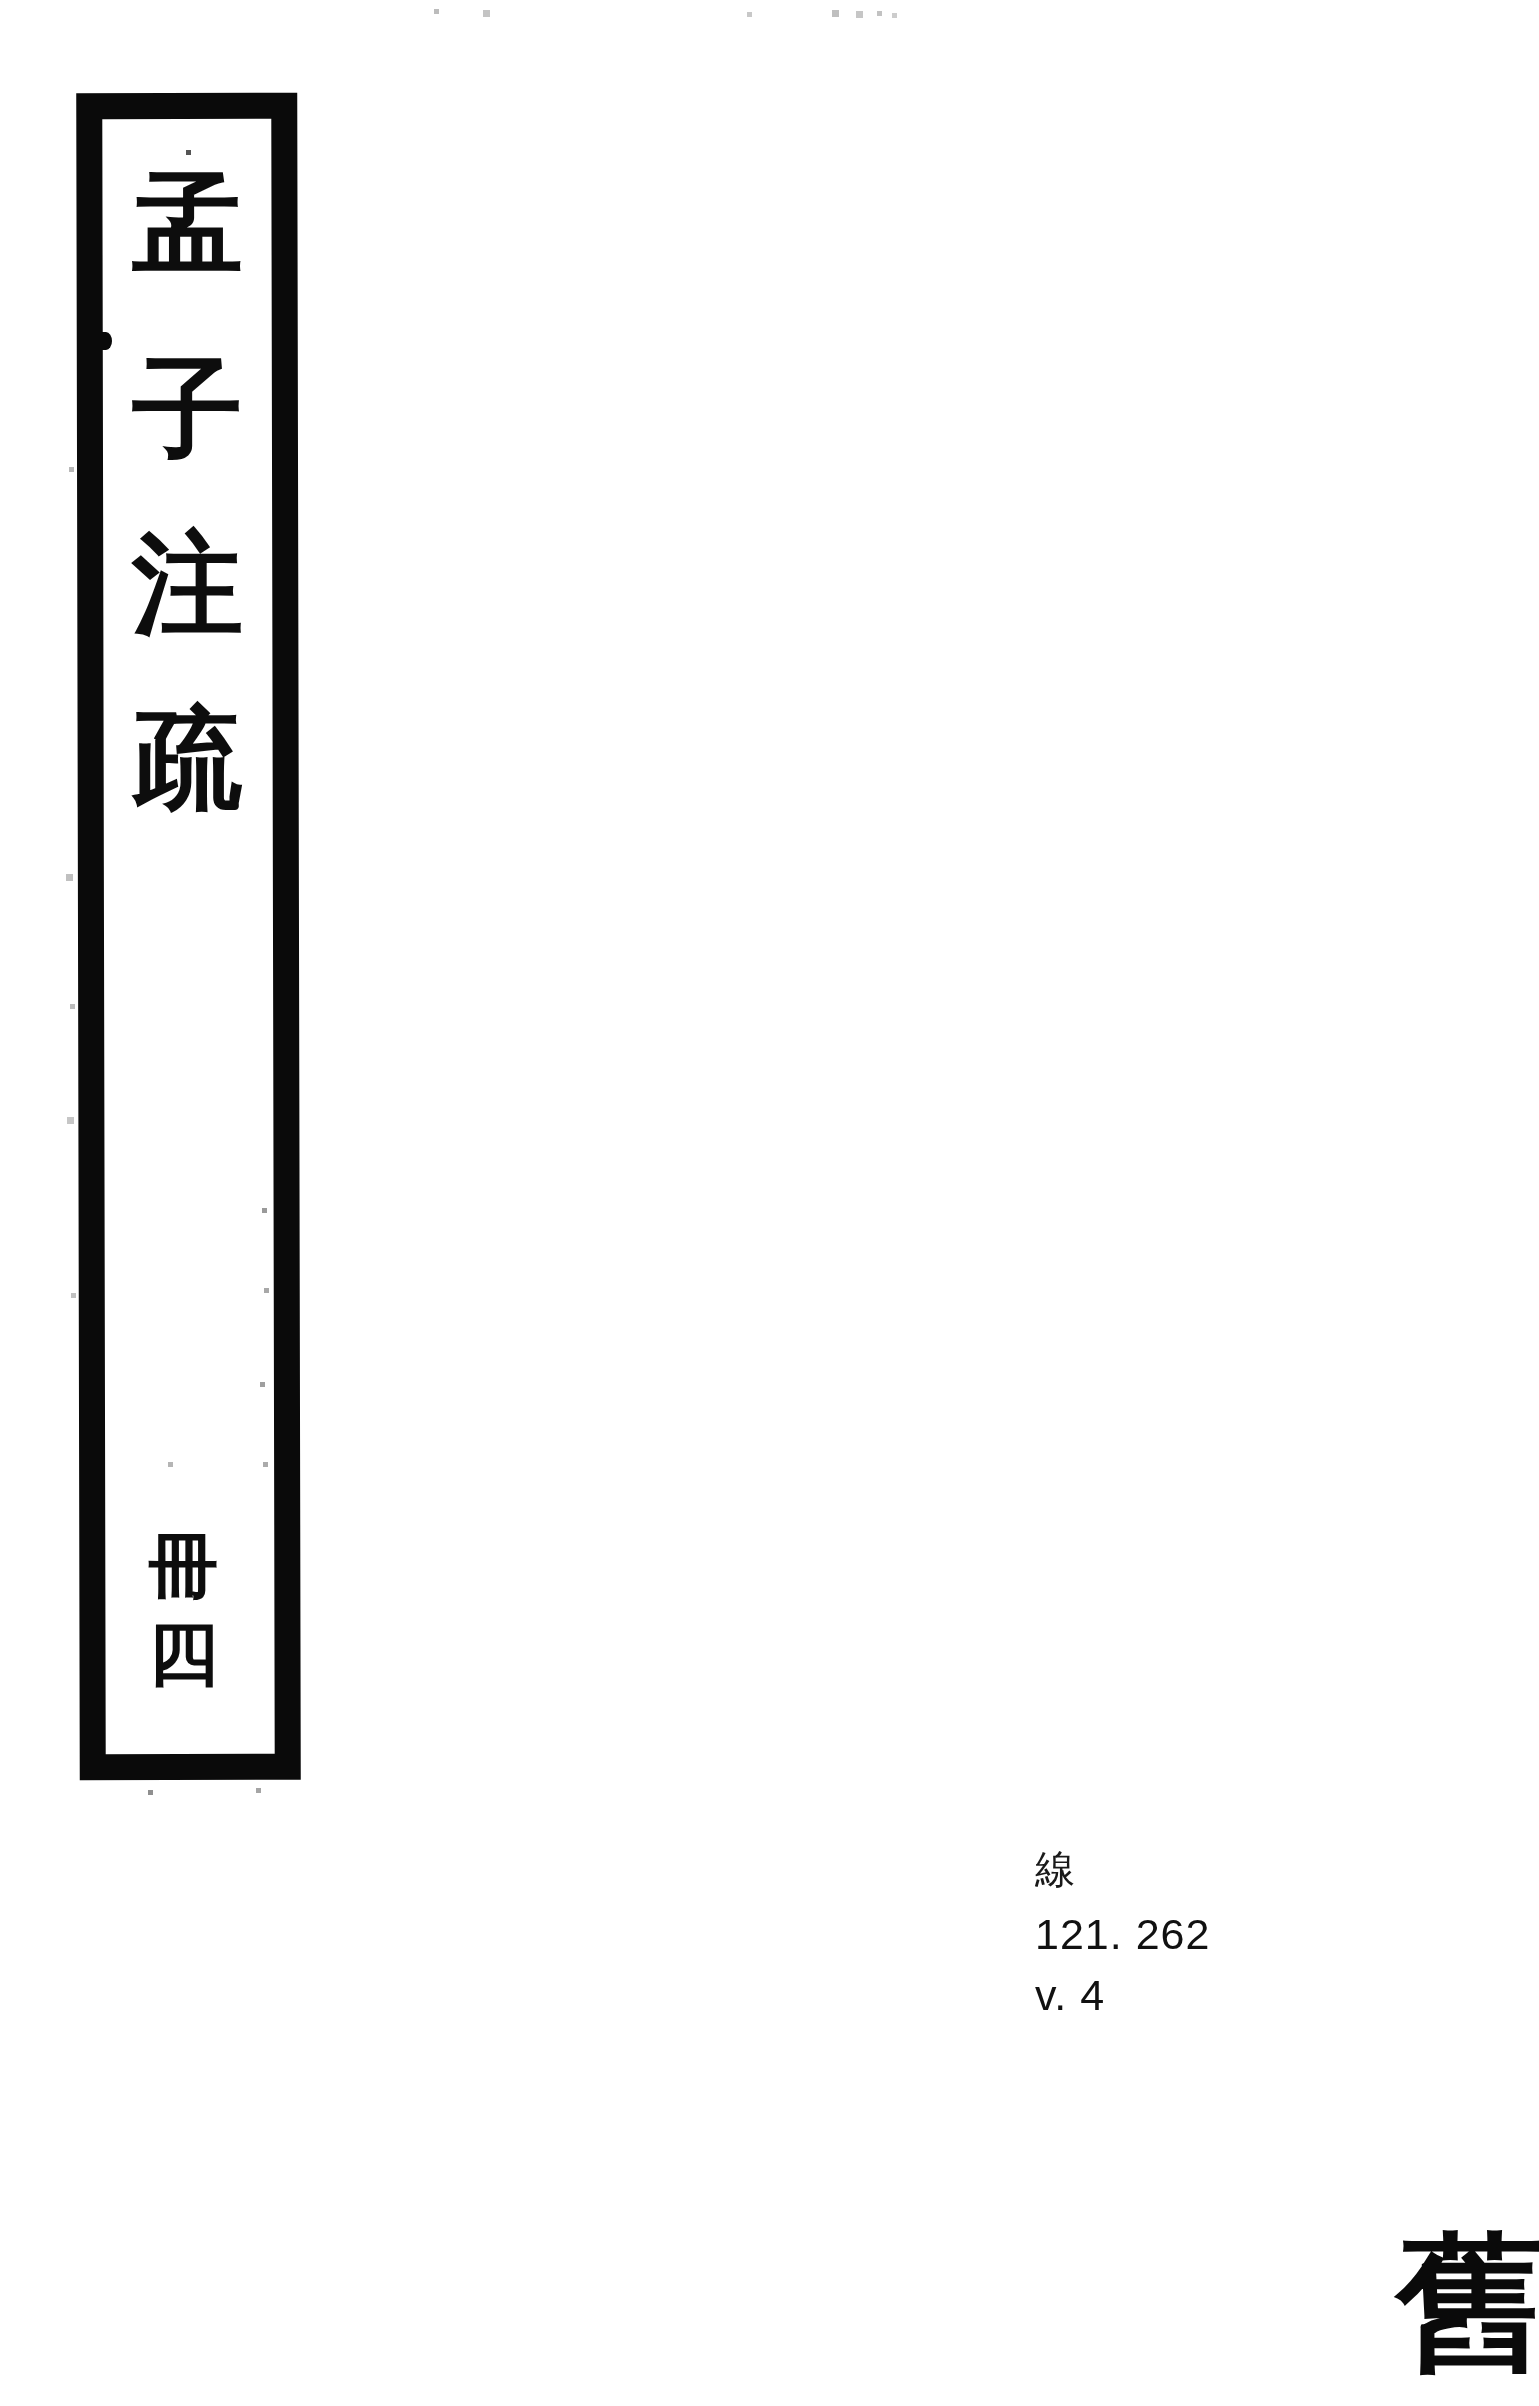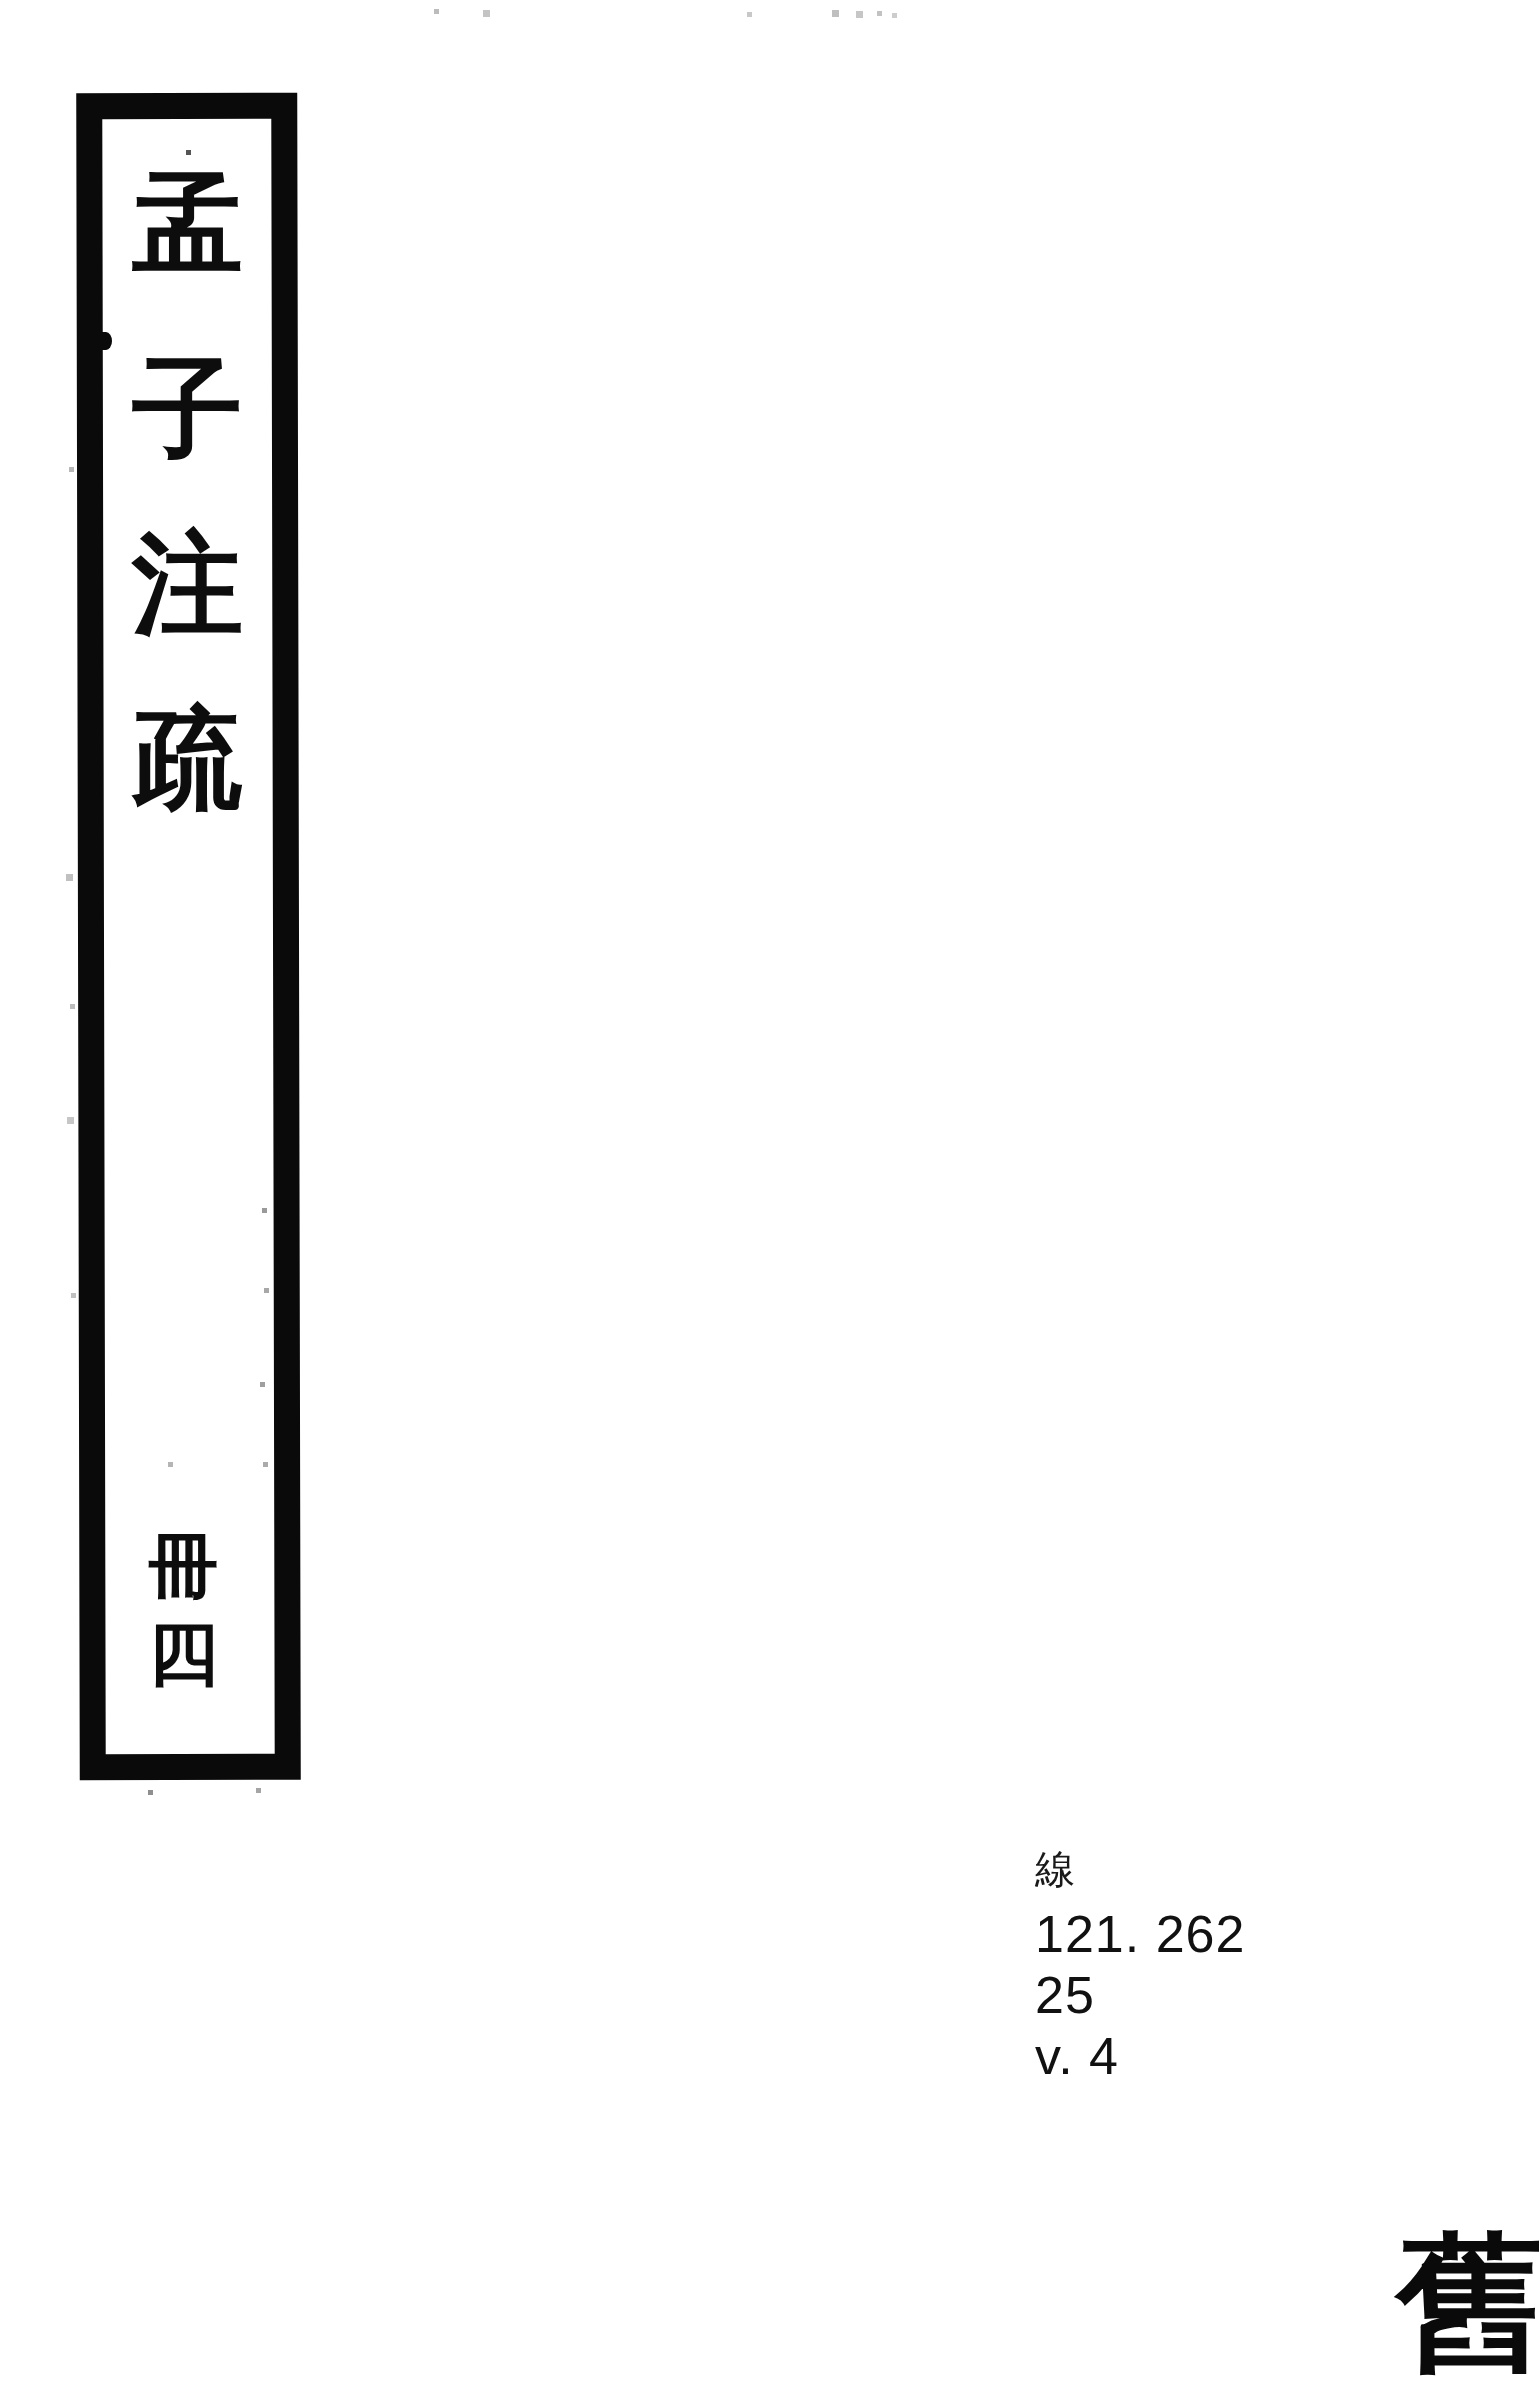--- a/index.html
+++ b/index.html
@@ -80,21 +80,21 @@
   .call-script {
     font-size: 40px;
     line-height: 44px;
     font-weight: 400;
     color: #1a1a1a;
     font-family: "DejaVu Serif", serif;
   }
   .call-lines {
     margin-top: 14px;
     font-family: "Liberation Sans", sans-serif;
-    font-size: 52px;
+    font-size: 43px;
     color: #111111;
     letter-spacing: 1px;
   }
   .call-line {
     height: 61px;
     line-height: 58px;
     white-space: pre;
   }
 
   
@@ -155,21 +155,20 @@
   <div class="title-char char-3">注</div>
   <div class="title-char char-4">疏</div>
 
   <div class="volume-char vol-1">冊</div>
   <div class="volume-char vol-2">四</div>
 
   <div class="call-number">
     <div class="call-script">線</div>
     <div class="call-lines">
       <div class="call-line">121. 262</div>
-      <div class="call-line">25</div>
       <div class="call-line">v. 4</div>
     </div>
   </div>
 
   <div class="stamp-char">舊</div>
 
   <div class="scan-noise"></div>
 
 </div>
 

